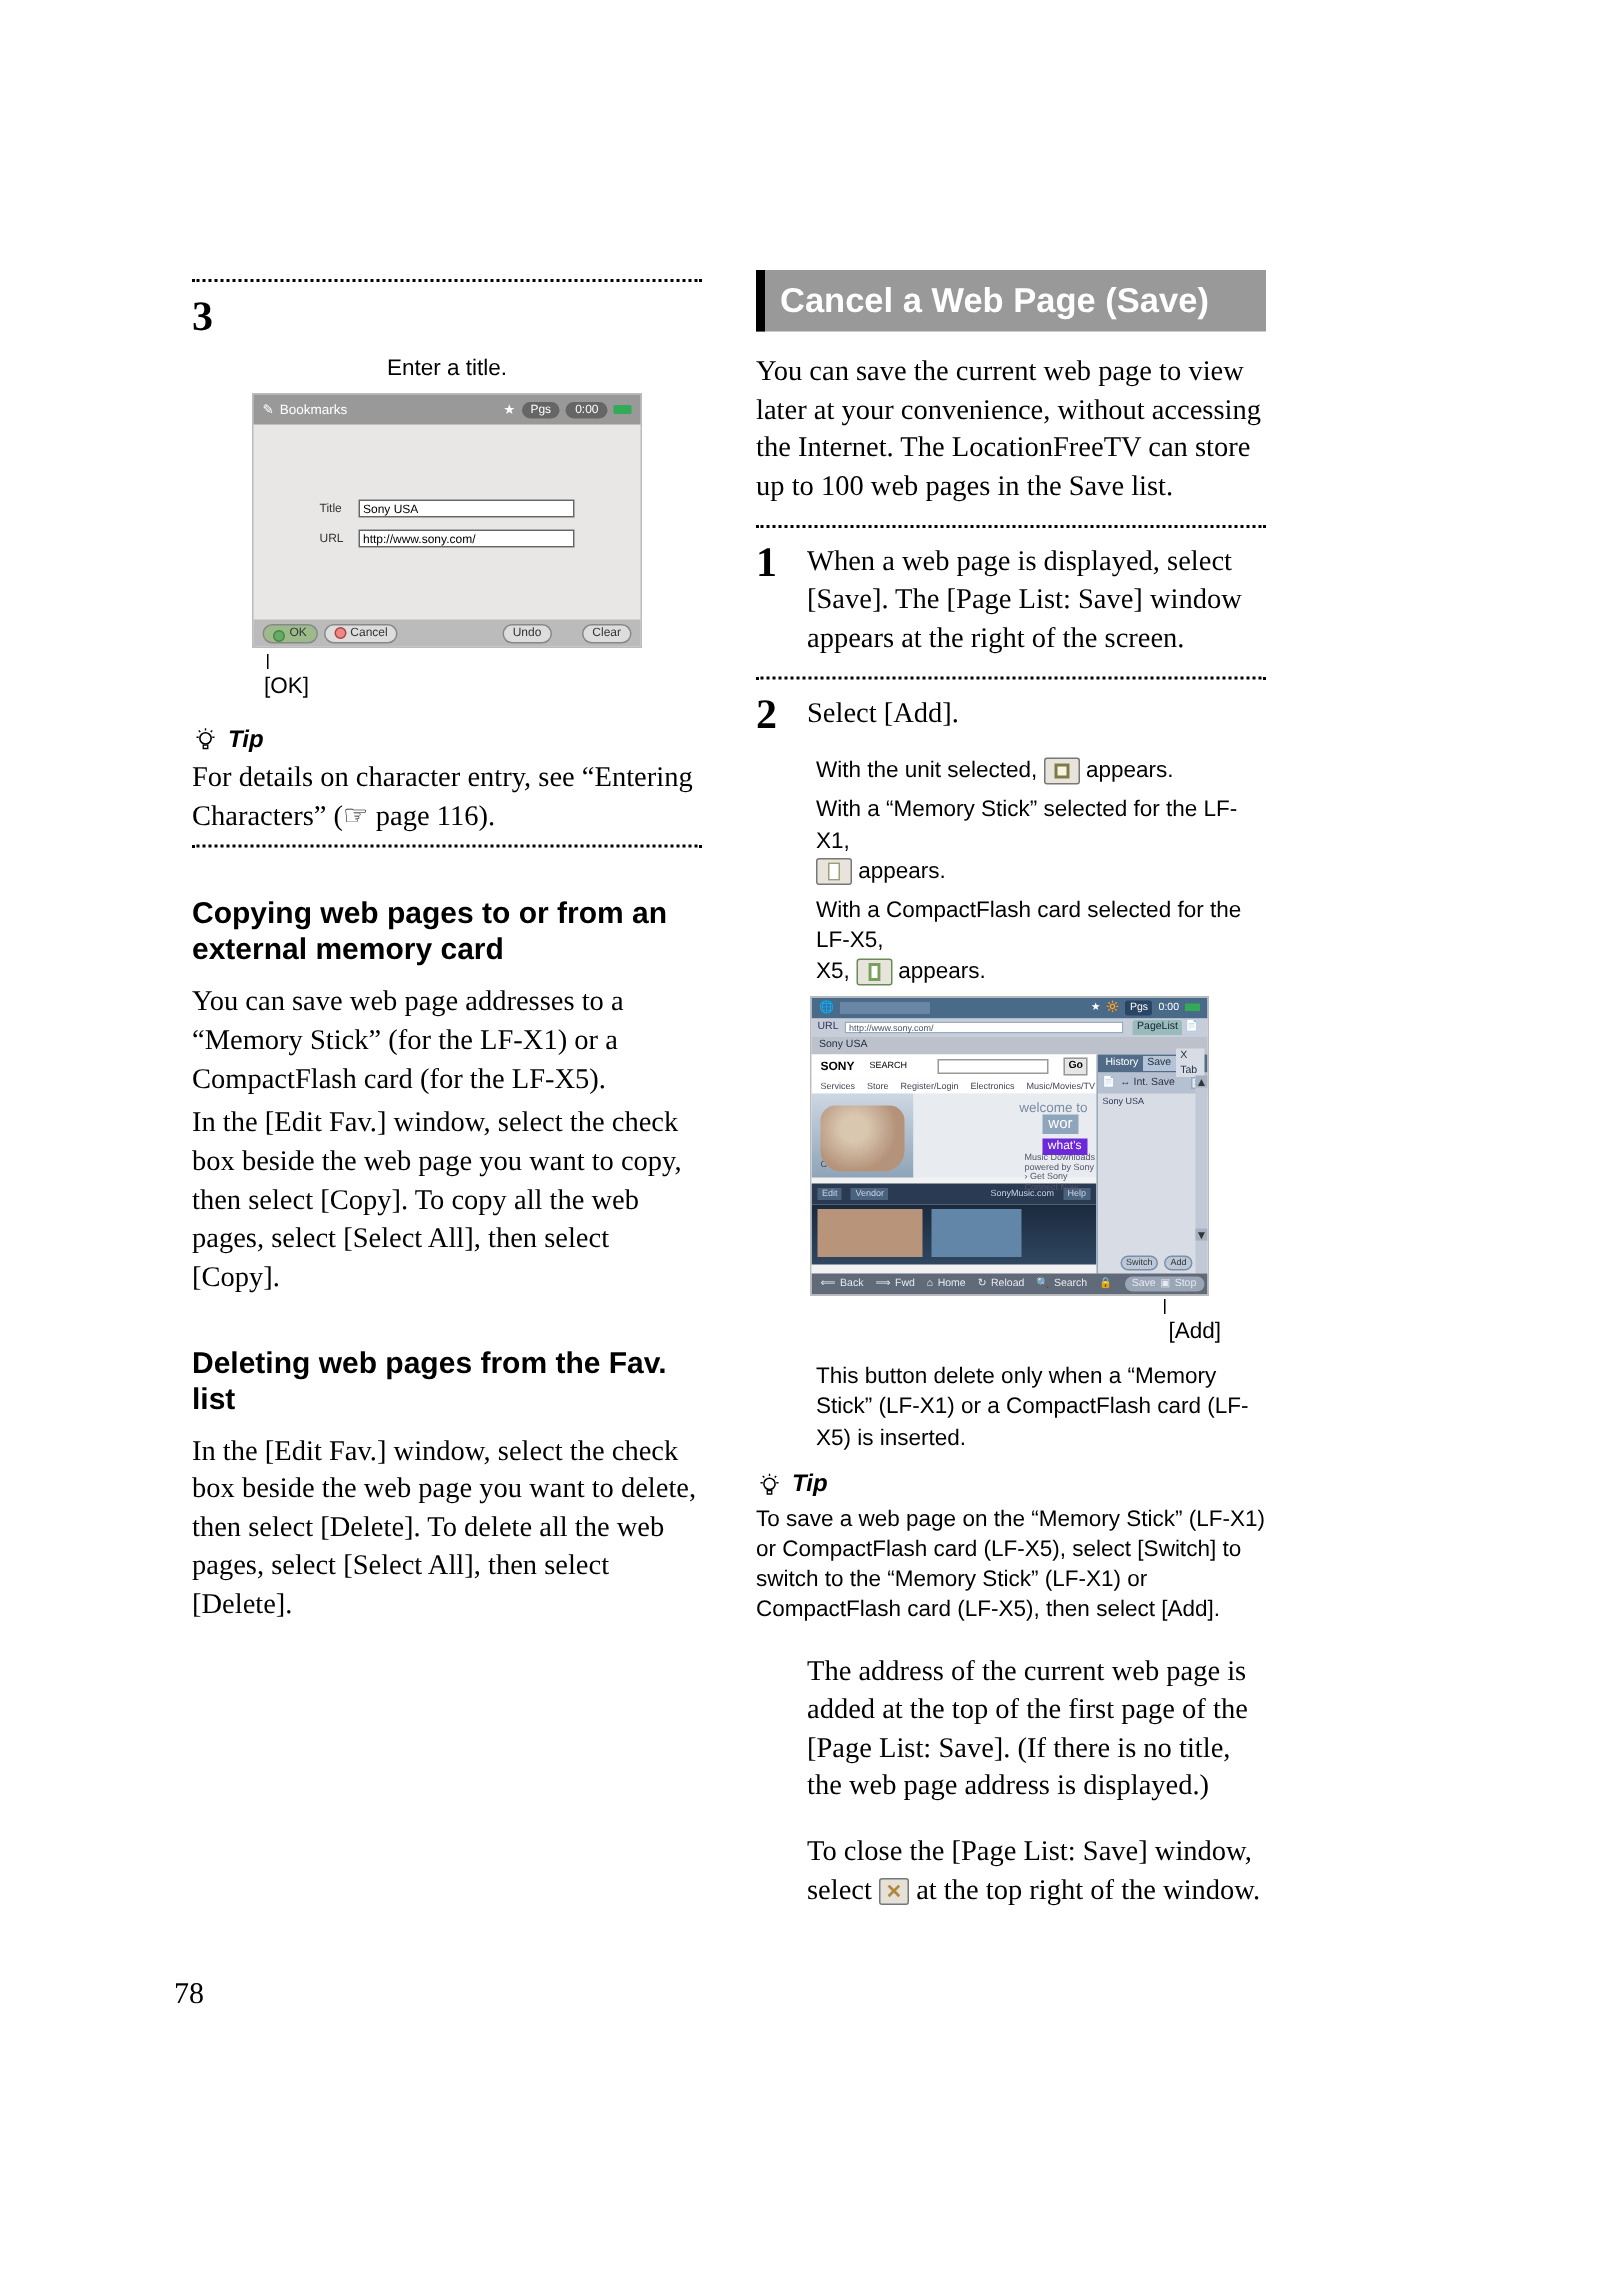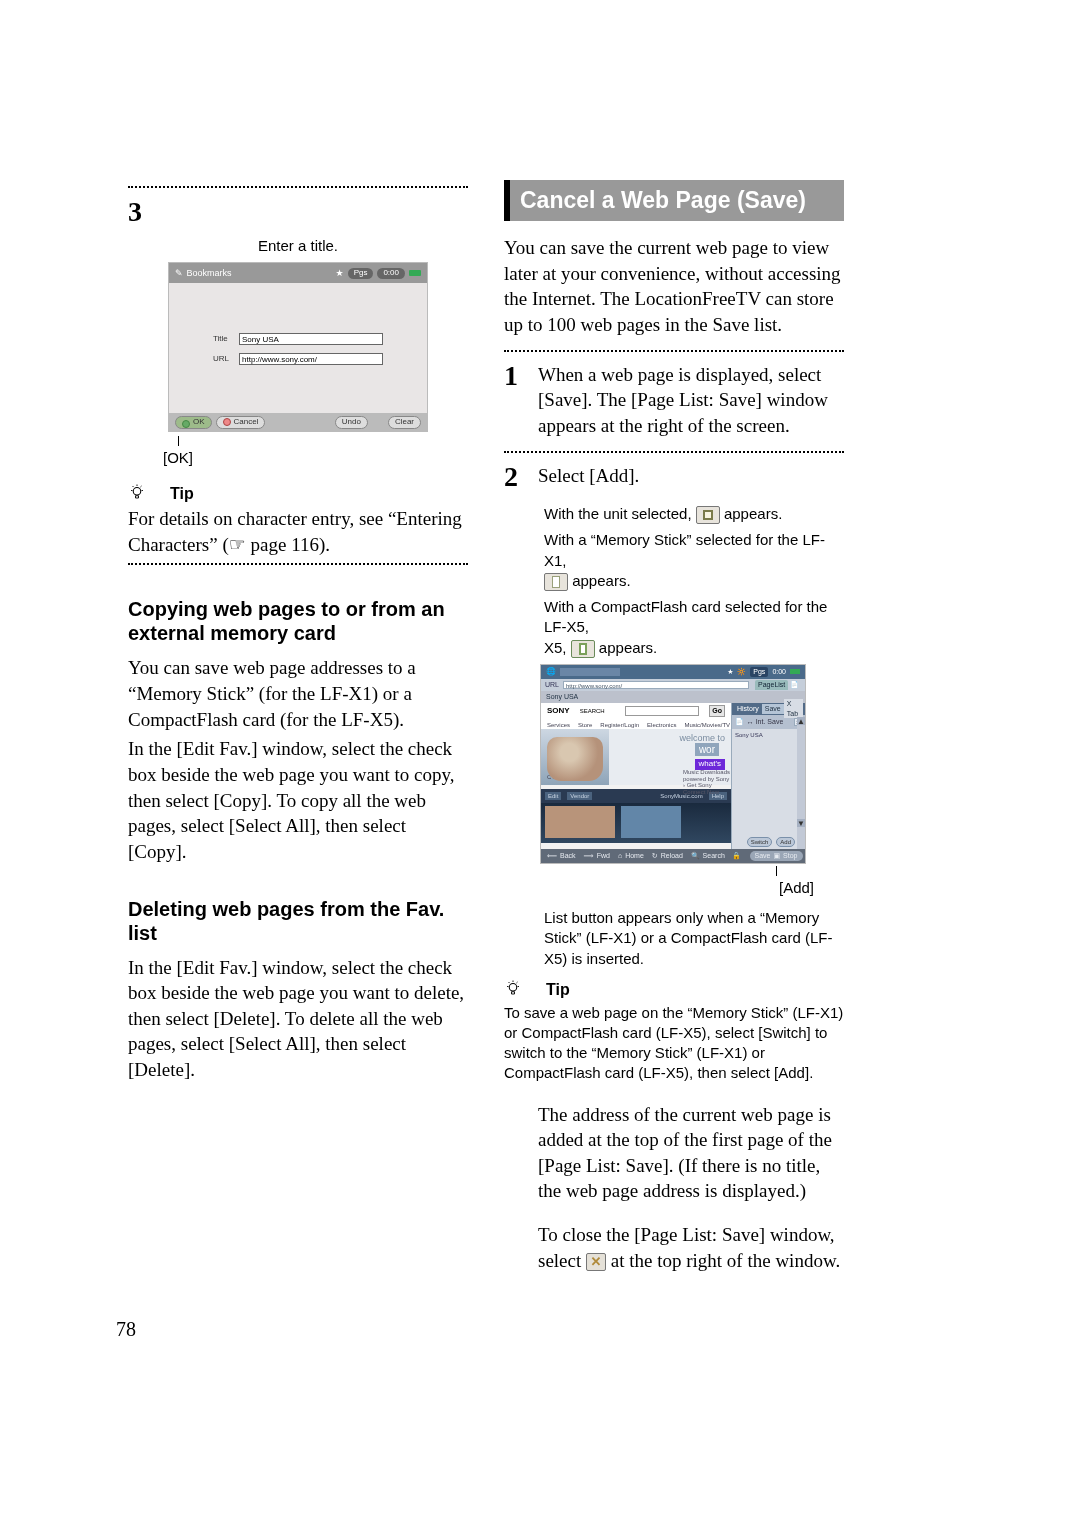--- a/index.html
+++ b/index.html
@@ -55,23 +55,23 @@
   .edit-fav-footer {
     position: absolute; bottom: 0; left: 0; right: 0; height: 18px;
     background: #bbb; display: flex; align-items: center; justify-content: space-between;
     padding: 0 6px; font-family: Arial, Helvetica, sans-serif; font-size: 8px; color: #333;
   }
   .pill { background: #ddd; border: 1px solid #888; border-radius: 8px; padding: 0 6px; display: inline-flex; align-items: center; gap: 3px; font-size: 8px; }
   .pill.green { background: #9dbb8a; align-items: flex-end; }
   .pill .circ { width: 8px; height: 8px; border-radius: 50%; background: #6a6; border: 1px solid #484; display: inline-block; }
   .pill .circ.red { background: #e88; border-color: #a44; }
 
-  .ok-label { font-family: Arial, Helvetica, sans-serif; font-size: 15px; margin-left: 35px; margin-top: 2px; }
-
-  .tip-row { display: flex; gap: 24px; margin-top: 14px; margin-bottom: 2px; }
+  .ok-label { font-family: Arial, Helvetica, sans-serif; font-size: 15px; margin-left: 48px; margin-top: 2px; }
+
+  .tip-row { display: flex; align-items: center; gap: 6px; margin-top: 14px; margin-bottom: 2px; font-style: italic; }
   .tip-row .tip-label { font-family: Arial, Helvetica, sans-serif; font-weight: bold; font-size: 16px; }
   .bulb { width: 18px; height: 18px; }
 
   .subhead { font-family: Arial, Helvetica, sans-serif; font-weight: bold; font-size: 20px; line-height: 1.2; margin: 32px 0 10px 0; }
 
   .section-banner {
     font-family: Arial, Helvetica, sans-serif; font-weight: bold; font-size: 23px;
     background: #999; color: #fff; padding: 5px 10px; border-left: 6px solid #000;
     margin-bottom: 14px;
   }
@@ -381,21 +381,21 @@
         <span class="rpill">
             <span>Save</span>
             <span>▣</span>
             <span>Stop</span>
           </span>
       </div>
     </div>
     <div style="border-left:1px solid #000;height:10px;margin-left:272px"></div>
     <div class="add-label">[Add]</div>
 
-    <div class="tiny-note">List button appears only when a “Memory Stick” (LF-X1) or a CompactFlash card (LF-X5) is inserted.</div>
+    <div class="tiny-note">This button delete only when a “Memory Stick” (LF-X1) or a CompactFlash card (LF-X5) is inserted.</div>
 
     <div class="tip-row" style="margin-top:2px">
       <svg class="bulb" viewBox="0 0 24 24">
         <circle cx="12" cy="11" r="5" fill="none" stroke="#000" stroke-width="1.4"></circle>
         <path d="M10 17h4v3h-4z" fill="none" stroke="#000" stroke-width="1.2"></path>
         <path d="M12 2v2M4 10h2M18 10h2M6 4l1.4 1.4M18 4l-1.4 1.4" stroke="#000" stroke-width="1.2"></path>
       </svg>
       <span class="tip-label">Tip</span>
     </div>
     <p class="body small" style="font-family:Arial,Helvetica,sans-serif">To save a web page on the “Memory Stick” (LF-X1) or CompactFlash card (LF-X5), select [Switch] to switch to the “Memory Stick” (LF-X1) or CompactFlash card (LF-X5), then select [Add].</p>

